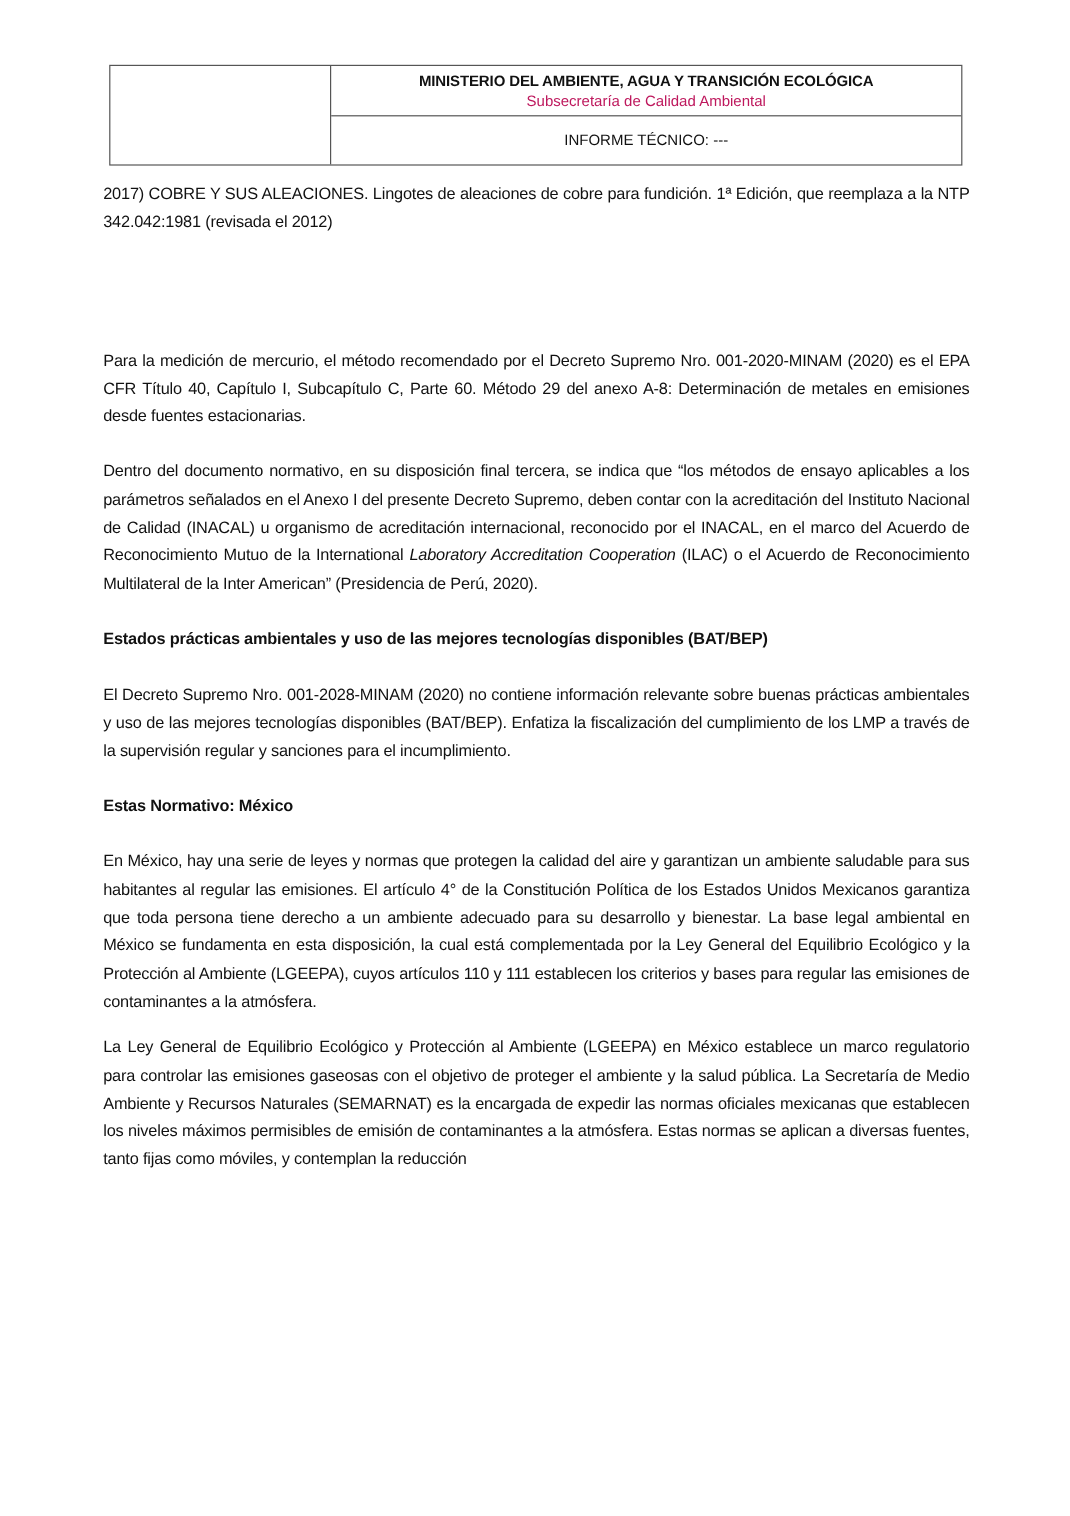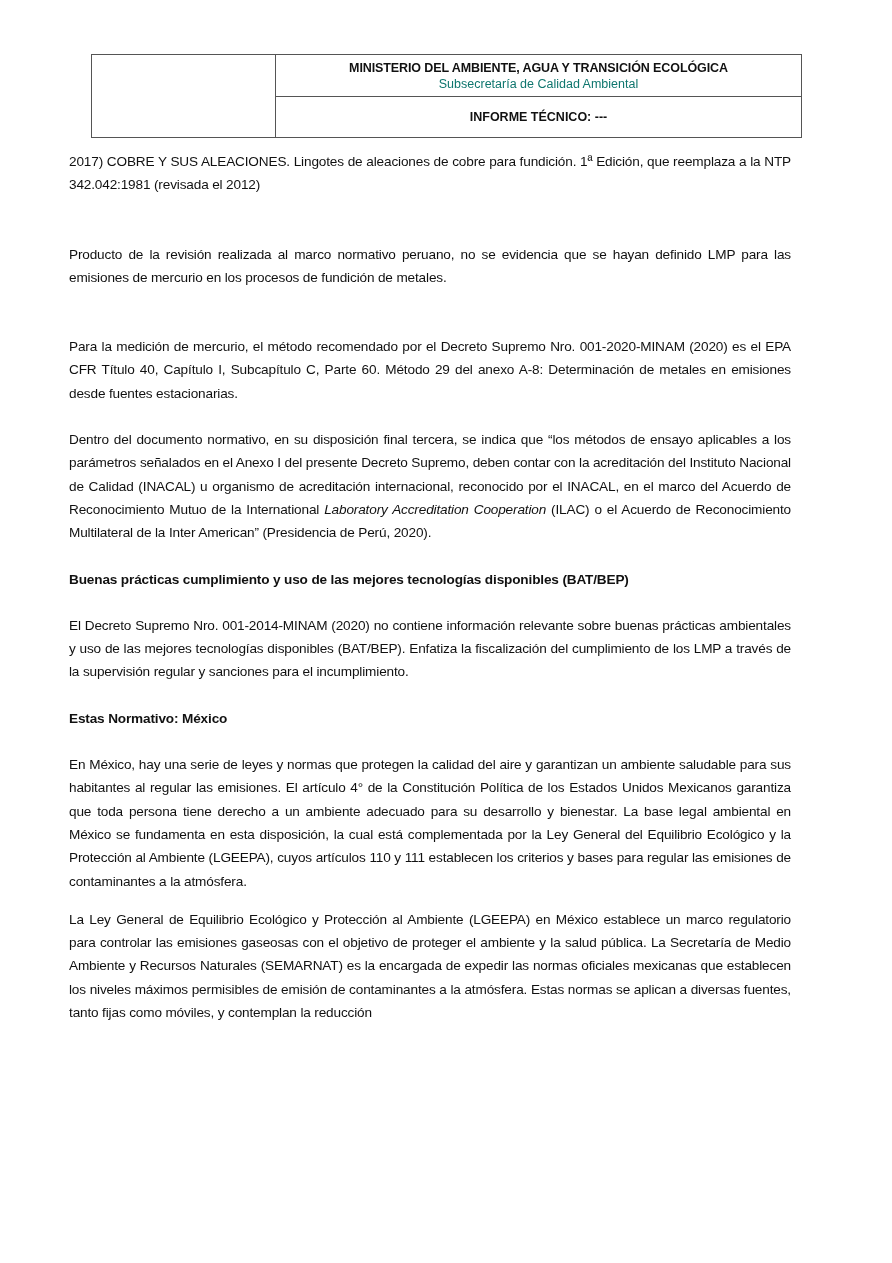--- a/index.html
+++ b/index.html
@@ -5,23 +5,23 @@
   html, body { margin: 0; padding: 0; background: #ffffff; }
   body { width: 892px; height: 1263px; position: relative; overflow: hidden;
          font-family: "Liberation Sans Narrow", "Liberation Sans", sans-serif; color: #111; }
   .page { position: absolute; left: 0; top: 0; width: 824px; height: 1263px; }
   .header-table { position: absolute; left: 91px; top: 54px; width: 711px; height: 84px;
                   border: 1px solid #555; box-sizing: border-box; display: flex; }
   .logo-cell { width: 184px; border-right: 1px solid #555; height: 100%; box-sizing: border-box; }
   .right-cell { flex: 1; display: flex; flex-direction: column; }
   .ministry-cell { height: 42px; border-bottom: 1px solid #555; text-align: center; box-sizing: border-box; padding-top: 6px; }
   .ministry-title { font-size: 12.5px; font-weight: bold; letter-spacing: -0.1px; display: block; line-height: 15px; }
-  .sub-title { font-size: 12.5px; color: #0f766e; display: block; line-height: 16px; }
-  .report-cell { flex: 1; font-size: 12.5px; font-weight: bold; display: flex; align-items: center; justify-content: center; }
-  .content { position: absolute; left: 69px; top: 150px; width: 722px; font-size: 13.6px; line-height: 23.3px; letter-spacing: -0.15px; }
+  .sub-title { font-size: 12.5px; color: #be185d; display: block; line-height: 16px; }
+  .report-cell { flex: 1; font-size: 12.5px; font-weight: normal; display: flex; align-items: center; justify-content: center; }
+  .content { position: absolute; left: 86px; top: 150px; width: 722px; font-size: 13.6px; line-height: 23.3px; letter-spacing: -0.15px; }
   .content p { margin: 0; text-align: justify; }
   .content h3 { margin: 0; font-size: 13.6px; font-weight: bold; line-height: 23.3px; }
   .gap { height: 23px; }
   .gap-s { height: 15px; }
   em { font-style: italic; }
 </style>
 </head>
 <body>
 
 <div class="page">
@@ -35,32 +35,31 @@
       </div>
       <div class="report-cell">INFORME TÉCNICO: ---</div>
     </div>
   </div>
 
   <div class="content">
     <p>2017) COBRE Y SUS ALEACIONES. Lingotes de aleaciones de cobre para fundición. 1ª Edición, que reemplaza a la NTP 342.042:1981 (revisada el 2012)</p>
     <div class="gap"></div>
 
     <div class="gap"></div>
-    <p>Producto de la revisión realizada al marco normativo peruano, no se evidencia que se hayan definido LMP para las emisiones de mercurio en los procesos de fundición de metales.</p>
     <div class="gap"></div>
 
     <div class="gap"></div>
     <p>Para la medición de mercurio, el método recomendado por el Decreto Supremo Nro. 001-2020-MINAM (2020) es el EPA CFR Título 40, Capítulo I, Subcapítulo C, Parte 60. Método 29 del anexo A-8: Determinación de metales en emisiones desde fuentes estacionarias.</p>
     <div class="gap"></div>
     <p><span>Dentro del documento normativo, en su disposición final tercera, se indica que “los métodos de ensayo aplicables a los parámetros señalados en el Anexo I del presente Decreto Supremo, deben contar con la acreditación del Instituto Nacional de Calidad (INACAL) u organismo de acreditación internacional, reconocido por el INACAL, en el marco del Acuerdo de Reconocimiento Mutuo de la International </span><em>Laboratory Accreditation Cooperation</em><span> (ILAC) o el Acuerdo de Reconocimiento Multilateral de la Inter American” (Presidencia de Perú, 2020).</span></p>
     <div class="gap"></div>
 
-    <h3>Buenas prácticas cumplimiento y uso de las mejores tecnologías disponibles (BAT/BEP)</h3>
+    <h3>Estados prácticas ambientales y uso de las mejores tecnologías disponibles (BAT/BEP)</h3>
     <div class="gap"></div>
-    <p>El Decreto Supremo Nro. 001-2014-MINAM (2020) no contiene información relevante sobre buenas prácticas ambientales y uso de las mejores tecnologías disponibles (BAT/BEP). Enfatiza la fiscalización del cumplimiento de los LMP a través de la supervisión regular y sanciones para el incumplimiento.</p>
+    <p>El Decreto Supremo Nro. 001-2028-MINAM (2020) no contiene información relevante sobre buenas prácticas ambientales y uso de las mejores tecnologías disponibles (BAT/BEP). Enfatiza la fiscalización del cumplimiento de los LMP a través de la supervisión regular y sanciones para el incumplimiento.</p>
     <div class="gap"></div>
 
     <h3>Estas Normativo: México</h3>
     <div class="gap"></div>
     <p>En México, hay una serie de leyes y normas que protegen la calidad del aire y garantizan un ambiente saludable para sus habitantes al regular las emisiones. El artículo 4° de la Constitución Política de los Estados Unidos Mexicanos garantiza que toda persona tiene derecho a un ambiente adecuado para su desarrollo y bienestar. La base legal ambiental en México se fundamenta en esta disposición, la cual está complementada por la Ley General del Equilibrio Ecológico y la Protección al Ambiente (LGEEPA), cuyos artículos 110 y 111 establecen los criterios y bases para regular las emisiones de contaminantes a la atmósfera.</p>
     <div class="gap-s"></div>
     <p>La Ley General de Equilibrio Ecológico y Protección al Ambiente (LGEEPA) en México establece un marco regulatorio para controlar las emisiones gaseosas con el objetivo de proteger el ambiente y la salud pública. La Secretaría de Medio Ambiente y Recursos Naturales (SEMARNAT) es la encargada de expedir las normas oficiales mexicanas que establecen los niveles máximos permisibles de emisión de contaminantes a la atmósfera. Estas normas se aplican a diversas fuentes, tanto fijas como móviles, y contemplan la reducción</p>
   </div>
 
 </div>

